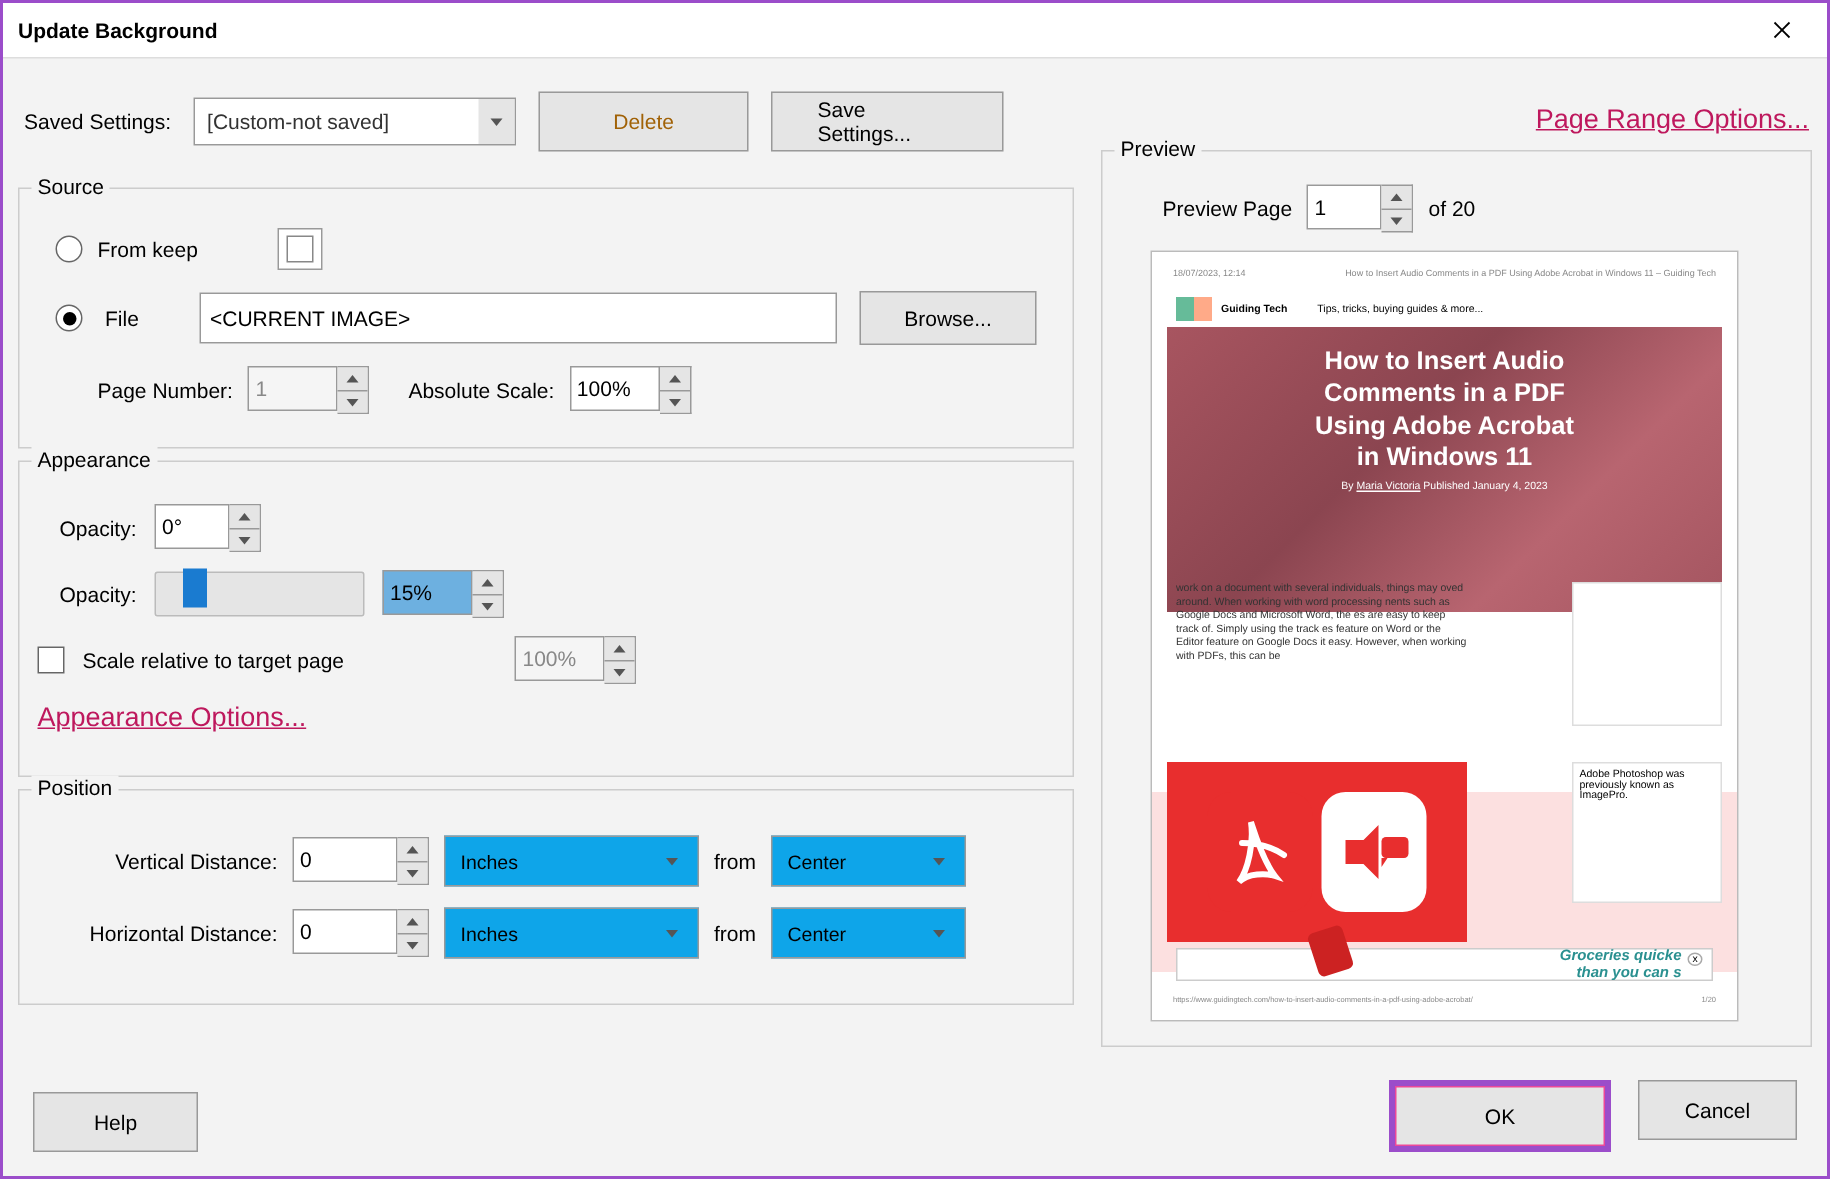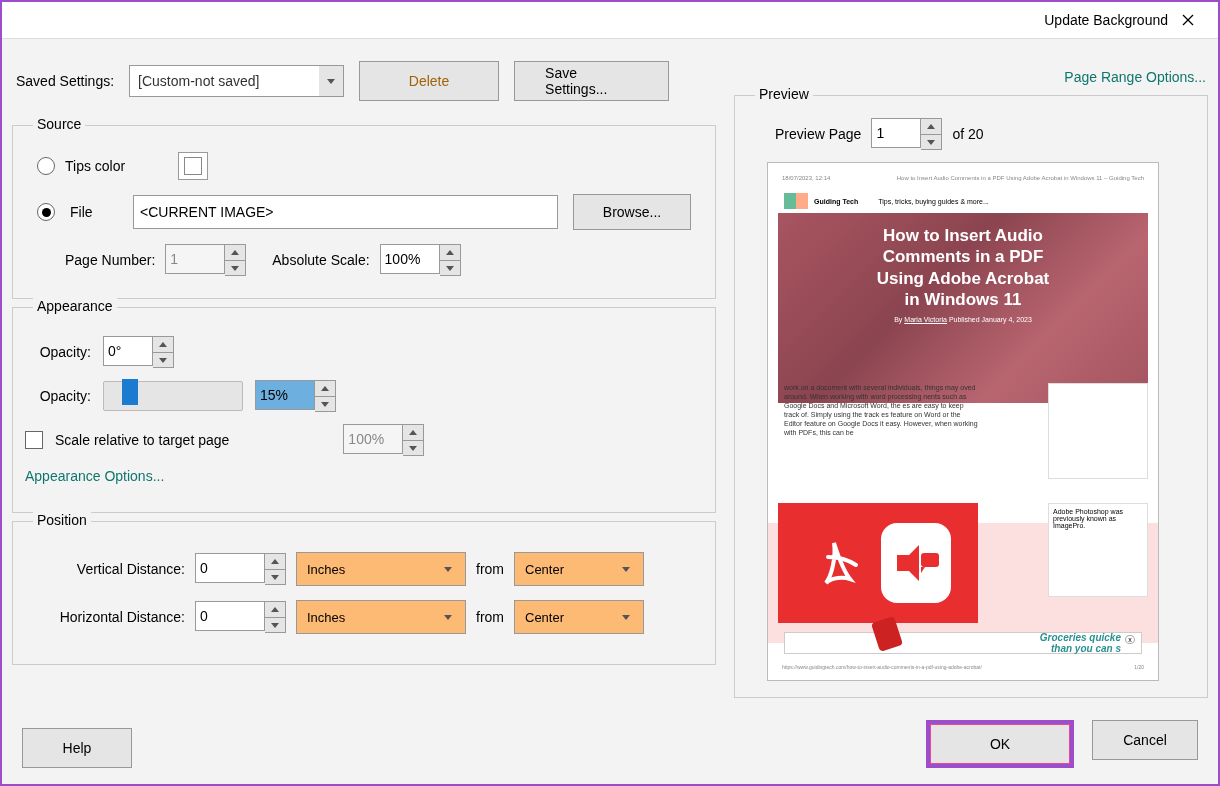--- a/index.html
+++ b/index.html
@@ -1,34 +1,34 @@
 <!DOCTYPE html>
 <html><head>
 <meta charset="utf-8">
 <style>
 * { box-sizing: border-box; margin: 0; padding: 0; }
 body { font-family: "Segoe UI", Arial, sans-serif; font-size: 13px; color: #000; background: #fff; }
 .window { width: 1220px; height: 786px; border: 2px solid #9b4dca; position: relative; }
-.titlebar { height: 36px; display: flex; align-items: center; justify-content: flex-end; padding: 0 10px; }
+.titlebar { height: 36px; display: flex; align-items: center; justify-content: space-between; padding: 0 10px; font-weight: bold; }
 .titlebar-title { font-size: 14px; }
 .close-btn { width: 40px; height: 32px; display: flex; align-items: center; justify-content: center; cursor: pointer; }
 .close-btn svg { width: 12px; height: 12px; }
 .content { display: flex; background: #f3f3f3; border-top: 1px solid #ddd; height: calc(100% - 36px); padding: 2px; gap: 2px; }
 .left-col { flex: 1; display: flex; flex-direction: column; }
 .right-col { width: 490px; display: flex; flex-direction: column; }
 .top-row { display: flex; align-items: center; gap: 15px; padding: 20px 12px; }
 .label { font-size: 14px; }
 .dropdown { height: 32px; border: 1px solid #999; background: #fff; padding: 0 8px; display: flex; align-items: center; justify-content: space-between; min-width: 155px; }
 .dropdown-text { color: #333; font-size: 14px; }
 .dropdown-arrow { width: 24px; height: 100%; background: #e5e5e5; display: flex; align-items: center; justify-content: center; margin-right: -8px; }
 .btn { height: 40px; background: #e5e5e5; border: 1px solid #999; padding: 0 30px; display: flex; align-items: center; justify-content: center; font-size: 14px; cursor: pointer; }
 .btn.disabled { color: #a16207; cursor: default; }
-.link { color: #0f766e; cursor: pointer; font-size: 14px; }
+.link { color: #be185d; text-decoration: underline; cursor: pointer; font-size: 18px; }
 .fieldset { border: 1px solid #ccc; margin: 4px 8px; padding: 16px 12px; position: relative; }
-.fieldset-title { position: absolute; top: -10px; left: 20px; background: #f3f3f3; padding: 0 4px; font-size: 14px; }
+.fieldset-title { position: absolute; top: -10px; left: 8px; background: #f3f3f3; padding: 0 4px; font-size: 14px; }
 .radio-row { display: flex; align-items: center; gap: 10px; margin: 10px 12px; }
 .radio { width: 18px; height: 18px; border: 1px solid #666; border-radius: 50%; display: inline-flex; align-items: center; justify-content: center; background: #fff; flex-shrink: 0; }
 .radio.checked::after { content: ""; width: 9px; height: 9px; background: #000; border-radius: 50%; }
 .color-swatch { width: 30px; height: 28px; border: 1px solid #999; background: #fff; display: inline-flex; align-items: center; justify-content: center; }
 .color-swatch-inner { width: 18px; height: 18px; background: #fff; border: 1px solid #888; }
 .text-input { height: 30px; border: 1px solid #999; background: #fff; padding: 0 6px; font-size: 14px; display: flex; align-items: center; }
 .file-row { display: flex; align-items: center; gap: 15px; margin: 14px 12px; }
 .file-input { flex: 1; height: 34px; }
 .sub-row { display: flex; align-items: center; gap: 10px; margin: 14px 0 6px 40px; }
 .spinner { display: inline-flex; }
@@ -37,21 +37,21 @@
 .spinner-input.selected { background: #6db0e0; }
 .spinner-btns { display: flex; flex-direction: column; border: 1px solid #999; border-left: none; }
 .spinner-btn { width: 20px; height: 15px; background: #e5e5e5; display: flex; align-items: center; justify-content: center; cursor: pointer; }
 .spinner-btn + .spinner-btn { border-top: 1px solid #999; }
 .appearance-row { display: flex; align-items: center; gap: 12px; margin: 12px 0; }
 .slider { width: 140px; height: 30px; position: relative; background: #e5e5e5; border: 1px solid #bbb; border-radius: 2px; }
 .slider-thumb { position: absolute; left: 18px; top: -3px; width: 16px; height: 26px; background: #1a7bd0; }
 .checkbox { width: 18px; height: 18px; border: 1px solid #666; background: #fff; display: inline-block; flex-shrink: 0; }
 .pos-row { display: flex; align-items: center; gap: 10px; margin: 14px 0; }
 .pos-label { width: 160px; text-align: right; font-size: 14px; }
-.select { height: 34px; border: 1px solid #999; background: #fdba74; padding: 0 6px 0 10px; display: flex; align-items: center; justify-content: space-between; min-width: 120px; }
+.select { height: 34px; border: 1px solid #999; background: #0ea5e9; padding: 0 6px 0 10px; display: flex; align-items: center; justify-content: space-between; min-width: 120px; }
 .select-arrow { width: 22px; height: 22px; display: flex; align-items: center; justify-content: center; }
 .bottom-bar { display: flex; align-items: center; justify-content: space-between; padding: 14px 18px; margin-top: auto; }
 .bottom-right { display: flex; gap: 18px; }
 .ok-wrapper { border: 4px solid #9b4dca; display: inline-block; }
 .ok-wrapper .btn { border: 1px solid #ec4899; }
 .preview-top { display: flex; align-items: center; gap: 10px; padding: 6px 28px; }
 .preview-box { border: 1px solid #bbb; background: #fff; flex: 1; margin: 6px 36px 0 20px; position: relative; overflow: hidden; }
 .preview-page { position: absolute; inset: 10px; }
 .pv-header { position: absolute; top: 0; left: 0; right: 0; height: 14px; font-size: 6px; color: #888; display: flex; justify-content: space-between; padding: 2px 4px; }
 .pv-logo-bar { position: absolute; top: 16px; left: 0; right: 0; height: 24px; background: #fff; display: flex; align-items: center; padding: 0 6px; font-size: 7px; }
@@ -99,21 +99,21 @@
         </div>
         <div class="btn disabled" style="width:140px">Delete</div>
         <div class="btn" style="width:155px">Save Settings...</div>
 
       </div>
 
       <div class="fieldset">
         <span class="fieldset-title">Source</span>
         <div class="radio-row">
           <span class="radio"></span>
-          <span class="label">Tips color</span>
+          <span class="label">From keep</span>
           <span style="width:33px"></span>
           <span class="color-swatch">
               <span class="color-swatch-inner"></span>
             </span>
         </div>
         <div class="file-row">
           <span class="radio checked"></span>
           <span class="label" style="width:48px">File</span>
           <div class="text-input file-input">
               <span>&lt;CURRENT IMAGE&gt;</span>

